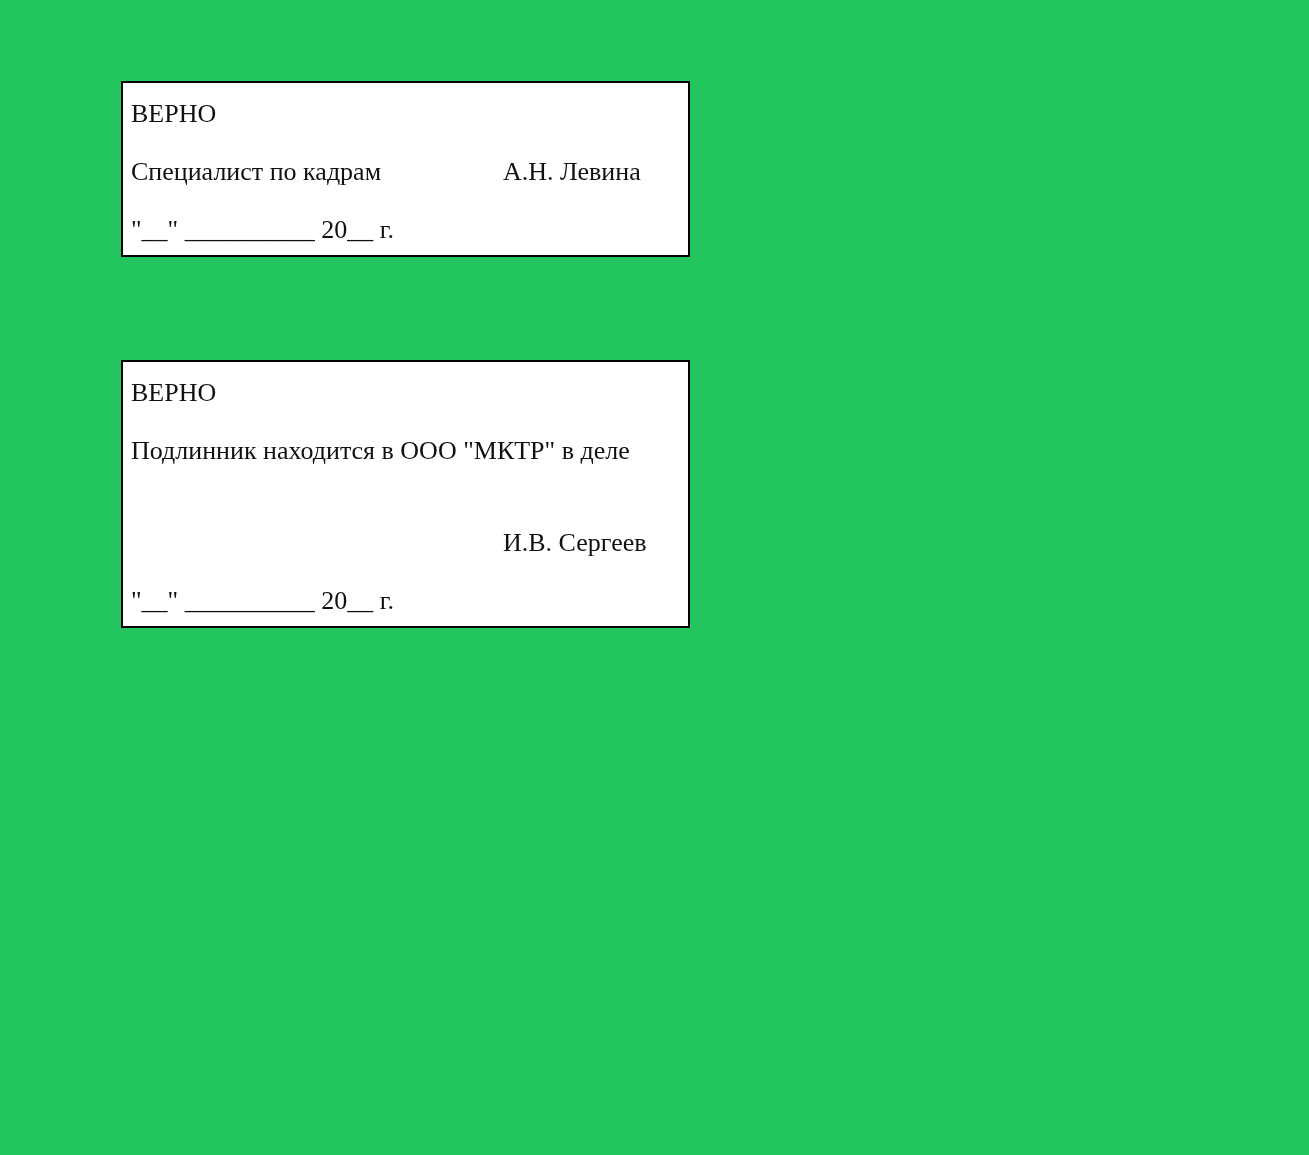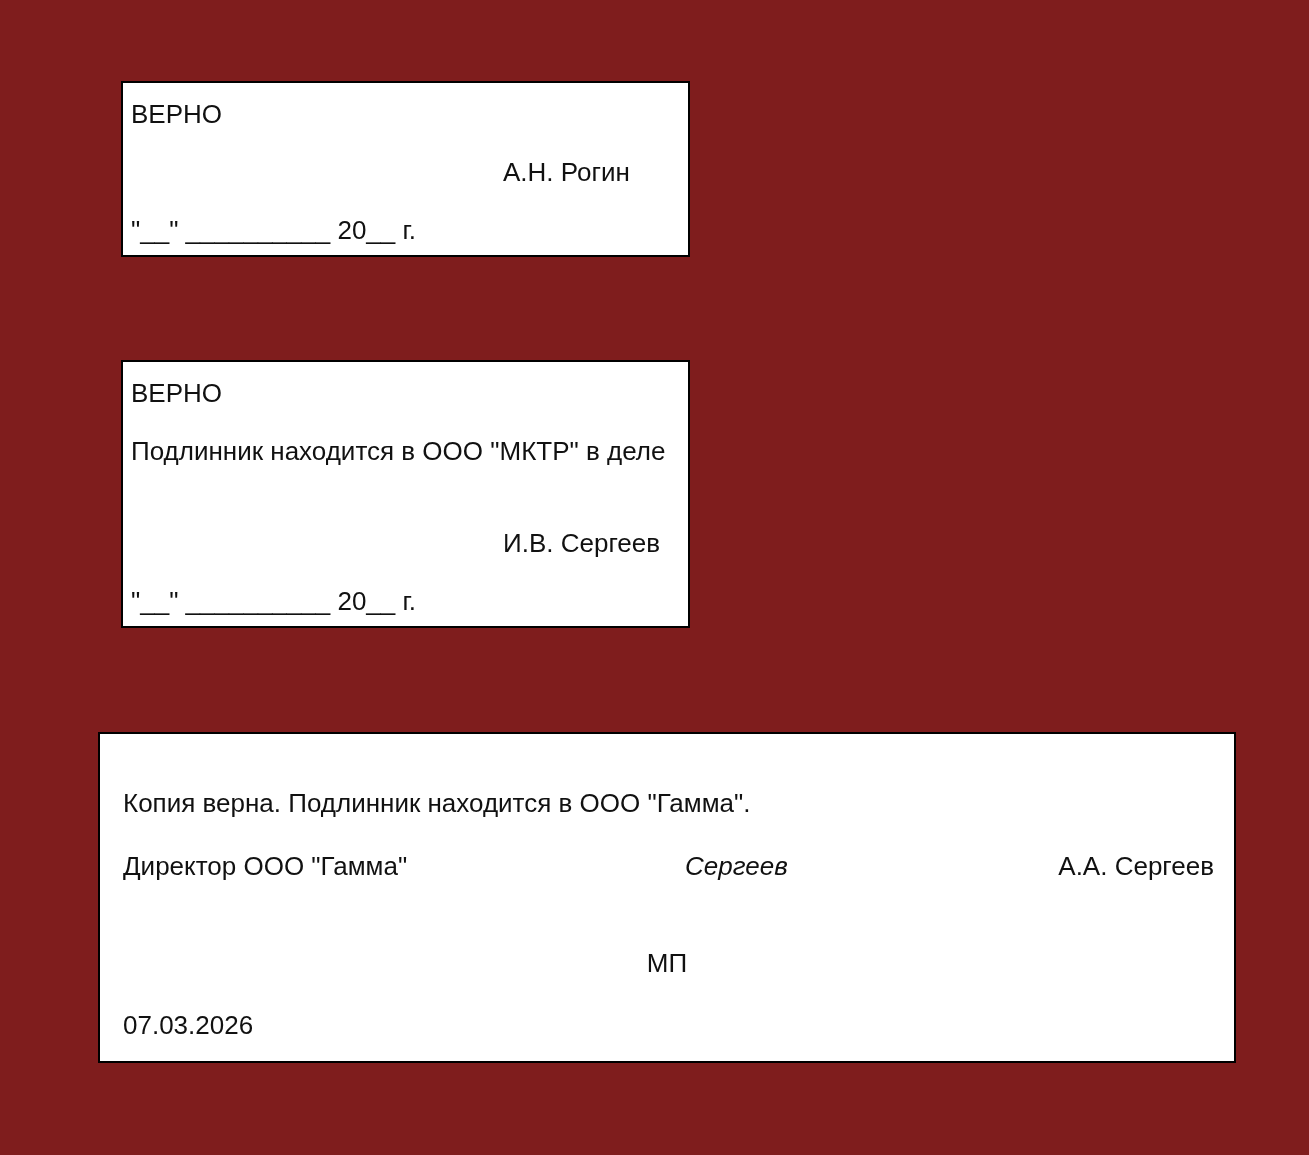--- a/index.html
+++ b/index.html
@@ -4,21 +4,21 @@
 <style>
   * { margin: 0; padding: 0; box-sizing: border-box; }
   html, body {
     width: 1309px; height: 1155px;
     background: #ffffff;
     font-family: "Liberation Sans", sans-serif;
     color: #111111;
     position: relative;
     overflow: hidden;
   }
-  .page { position: absolute; inset: 0; background: #7f1d1d; }
+  .page { position: absolute; inset: 0; background: #22c55e; font-family: Liberation Serif, serif; }
 
   .stamp {
     position: absolute;
     border: 2px solid #000000;
     background: #ffffff;
   }
 
   .t {
     position: absolute;
     font-size: 26px;
@@ -52,35 +52,28 @@
   .stamp3 .mp   { left: 0; right: 0; top: 214px; text-align: center; white-space: normal; }
   .stamp3 .date { left: 23px; top: 276px; }
 </style>
 </head>
 <body>
 
 <div class="page">
 
   <section class="stamp stamp1">
     <div class="t verno">ВЕРНО</div>
-    <div class="t name">А.Н. Рогин</div>
+    <div class="t pos">Специалист по кадрам</div>
+    <div class="t name">А.Н. Левина</div>
     <div class="t date">"__" __________ 20__ г.</div>
   </section>
 
   <section class="stamp stamp2">
     <div class="t verno">ВЕРНО</div>
     <div class="t para">
       <span class="pline">Подлинник находится в ООО "МКТР" в деле</span>
     </div>
     <div class="t name">И.В. Сергеев</div>
     <div class="t date">"__" __________ 20__ г.</div>
   </section>
 
-  <section class="stamp stamp3">
-    <div class="t copy">Копия верна. Подлинник находится в ООО "Гамма".</div>
-    <div class="t pos">Директор ООО "Гамма"</div>
-    <div class="t sig">Сергеев</div>
-    <div class="t name">А.А. Сергеев</div>
-    <div class="t mp">МП</div>
-    <div class="t date">07.03.2026</div>
-  </section>
 
 </div>
 
 </body></html>

